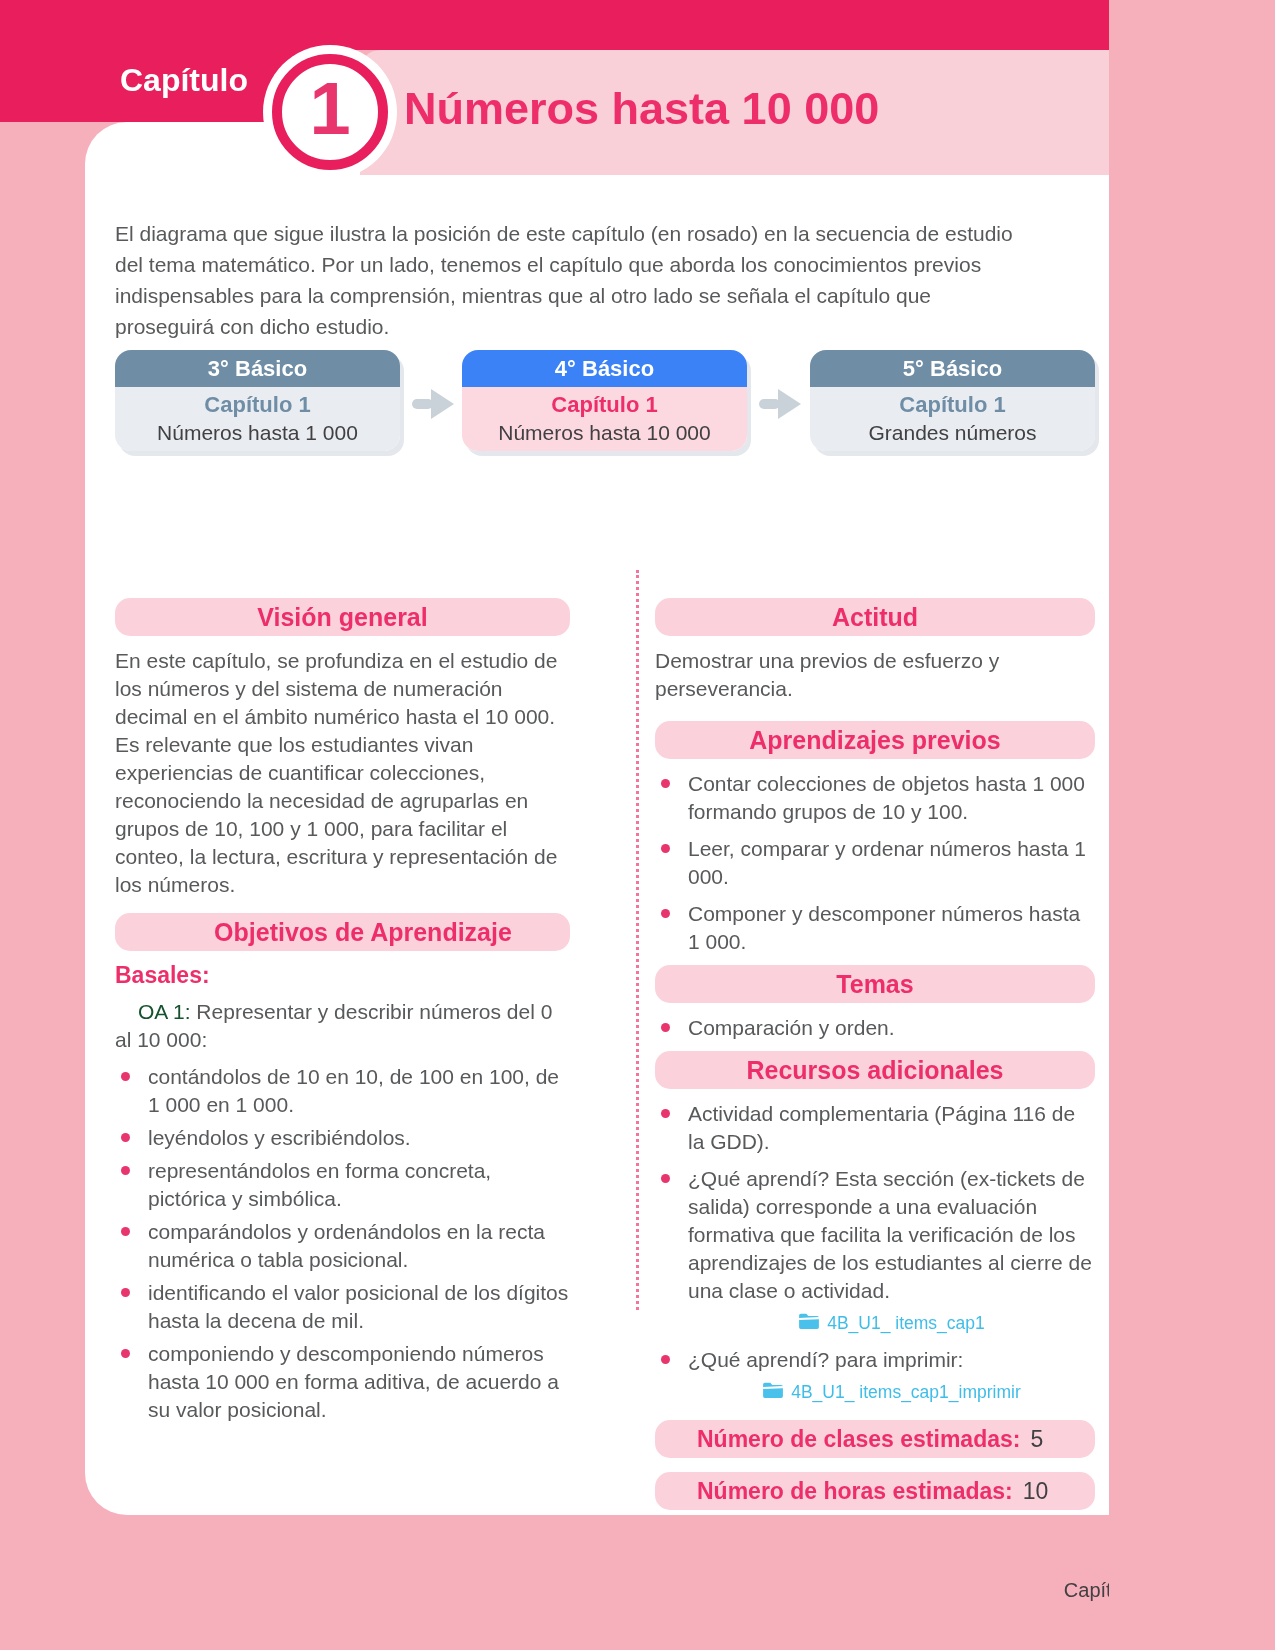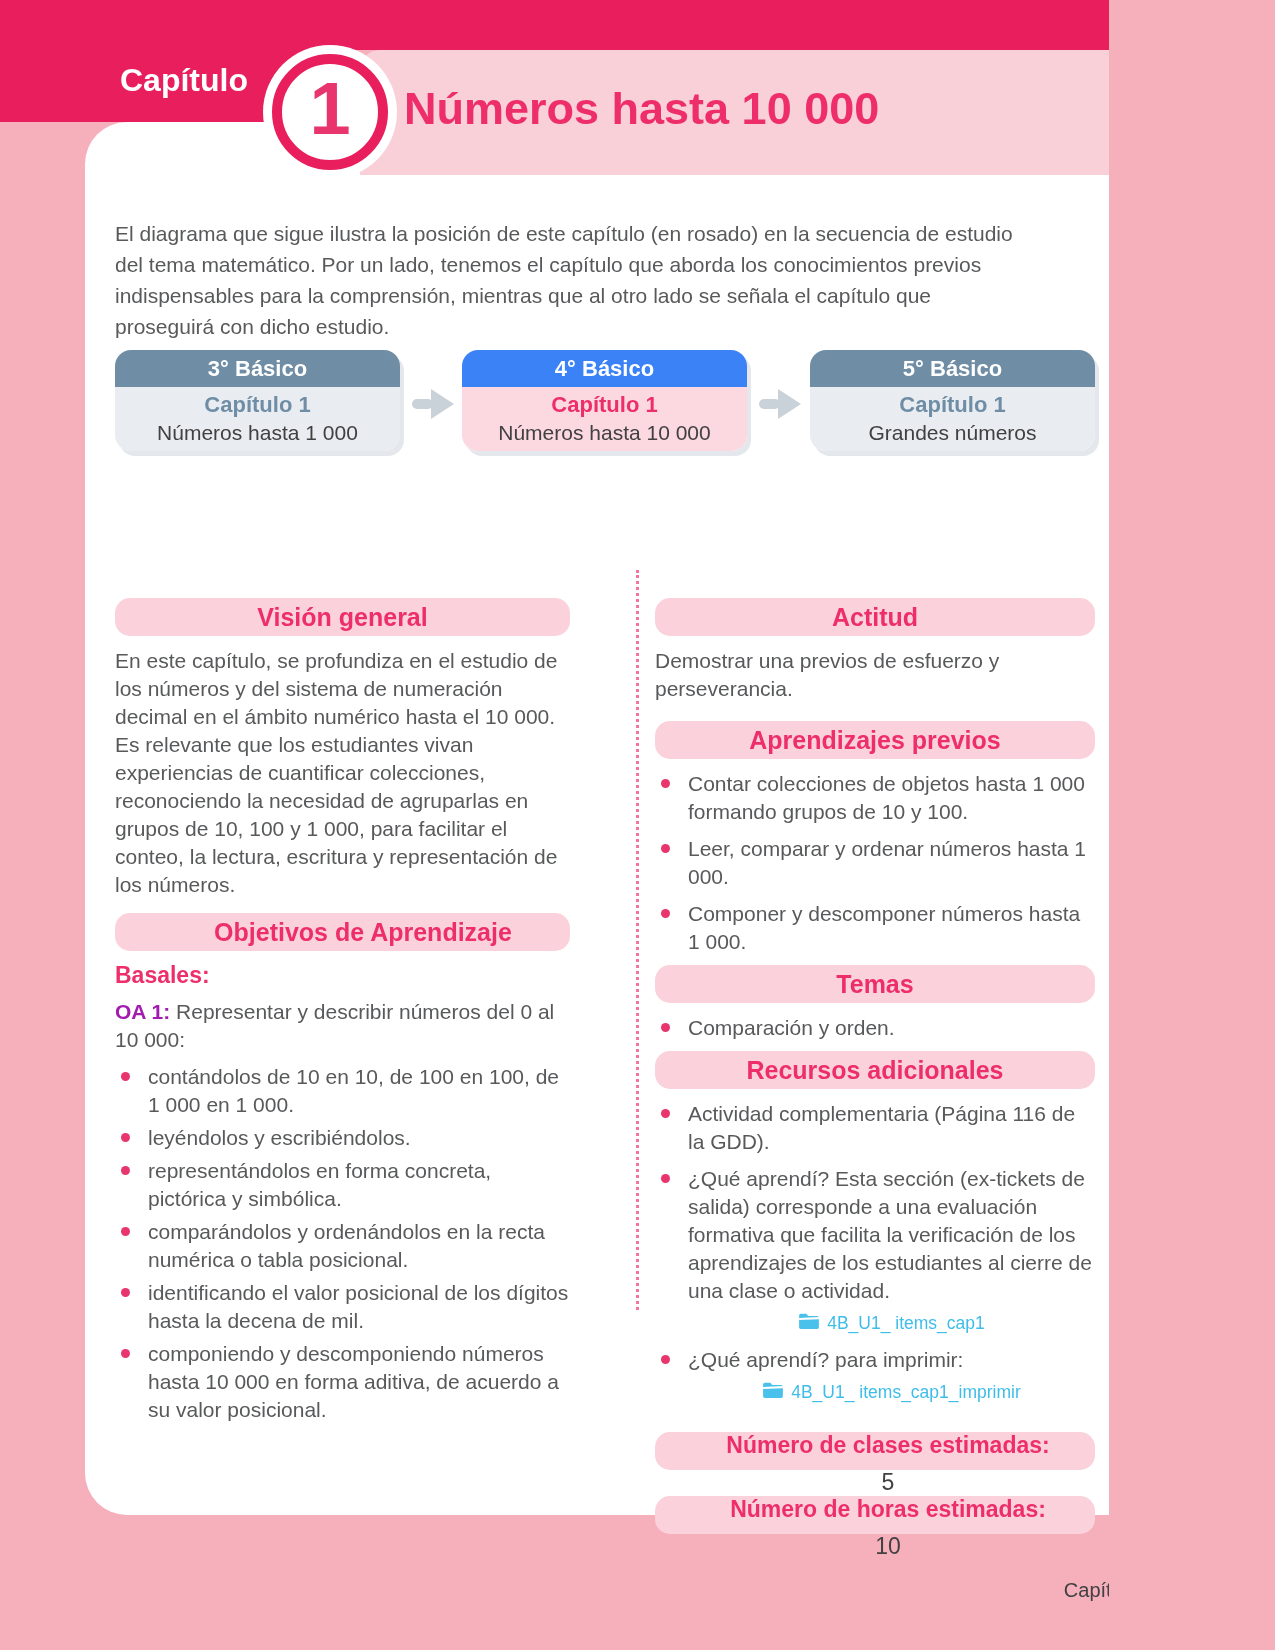--- a/index.html
+++ b/index.html
@@ -42,29 +42,29 @@
   .col-left { left:115px; width:455px; }
   .col-right { left:655px; width:440px; }
   .divider { position:absolute; left:636px; top:570px; height:740px; width:0; border-left:3px dotted #f3759b; }
 
   .sec-band { height:38px; line-height:38px; border-radius:15px; background:#fbd2dc; color:#ed2e6a;
               text-align:center; font-weight:bold; font-size:25px; margin-bottom:11px; }
   .mt { margin-top:14px;padding-left:41px; }
   .body-text { font-size:21px; line-height:28px; color:#58595b; }
   .subhead { font-size:23px; font-weight:bold; color:#ed2e6a; margin:3px 0 9px; }
   .oa { font-size:21px; line-height:28px; color:#58595b; margin-bottom:9px; }
-  .oa .oa-label { color:#a21caf; font-weight:bold; }
+  .oa .oa-label { color:#14532d; font-weight:normal;margin-left:23px; }
   ul.bullets { list-style:none; margin-bottom:4px; }
   .bullets li { position:relative; padding-left:33px; margin-bottom:5px; font-size:21px; line-height:28px; color:#58595b; }
   .bullets-loose li { margin-bottom:9px; }
   .dot { position:absolute; left:6px; top:9px; width:9px; height:9px; border-radius:50%; background:#e8356d; }
   .link-row { display:flex; align-items:center; gap:7px; margin:4px 0 2px;justify-content:center; }
   .link-text { font-size:17.5px; color:#3fbde9; }
   .stat-band { height:38px; border-radius:15px; background:#fbd2dc; display:flex; align-items:center;
-               padding-left:26px; gap:10px; margin-top:26px;flex-direction:column; }
+               padding-left:42px; gap:10px; margin-top:14px; }
   .stat-label { font-size:23px; font-weight:bold; color:#ed2e6a; }
   .stat-value { font-size:23px; color:#414042; }
 
   
   .footer-chapter { position:absolute; left:960px; top:1579px; width:195px; text-align:right; font-size:20px; color:#414042; }
   .page-pill { position:absolute; left:1177px; top:1574px; width:98px; height:34px; background:#6d28d9;
                border-radius:18px 0 0 18px; color:#ffffff; font-size:21px; display:flex; align-items:center;
                justify-content:center; }
 </style>
 </head>

